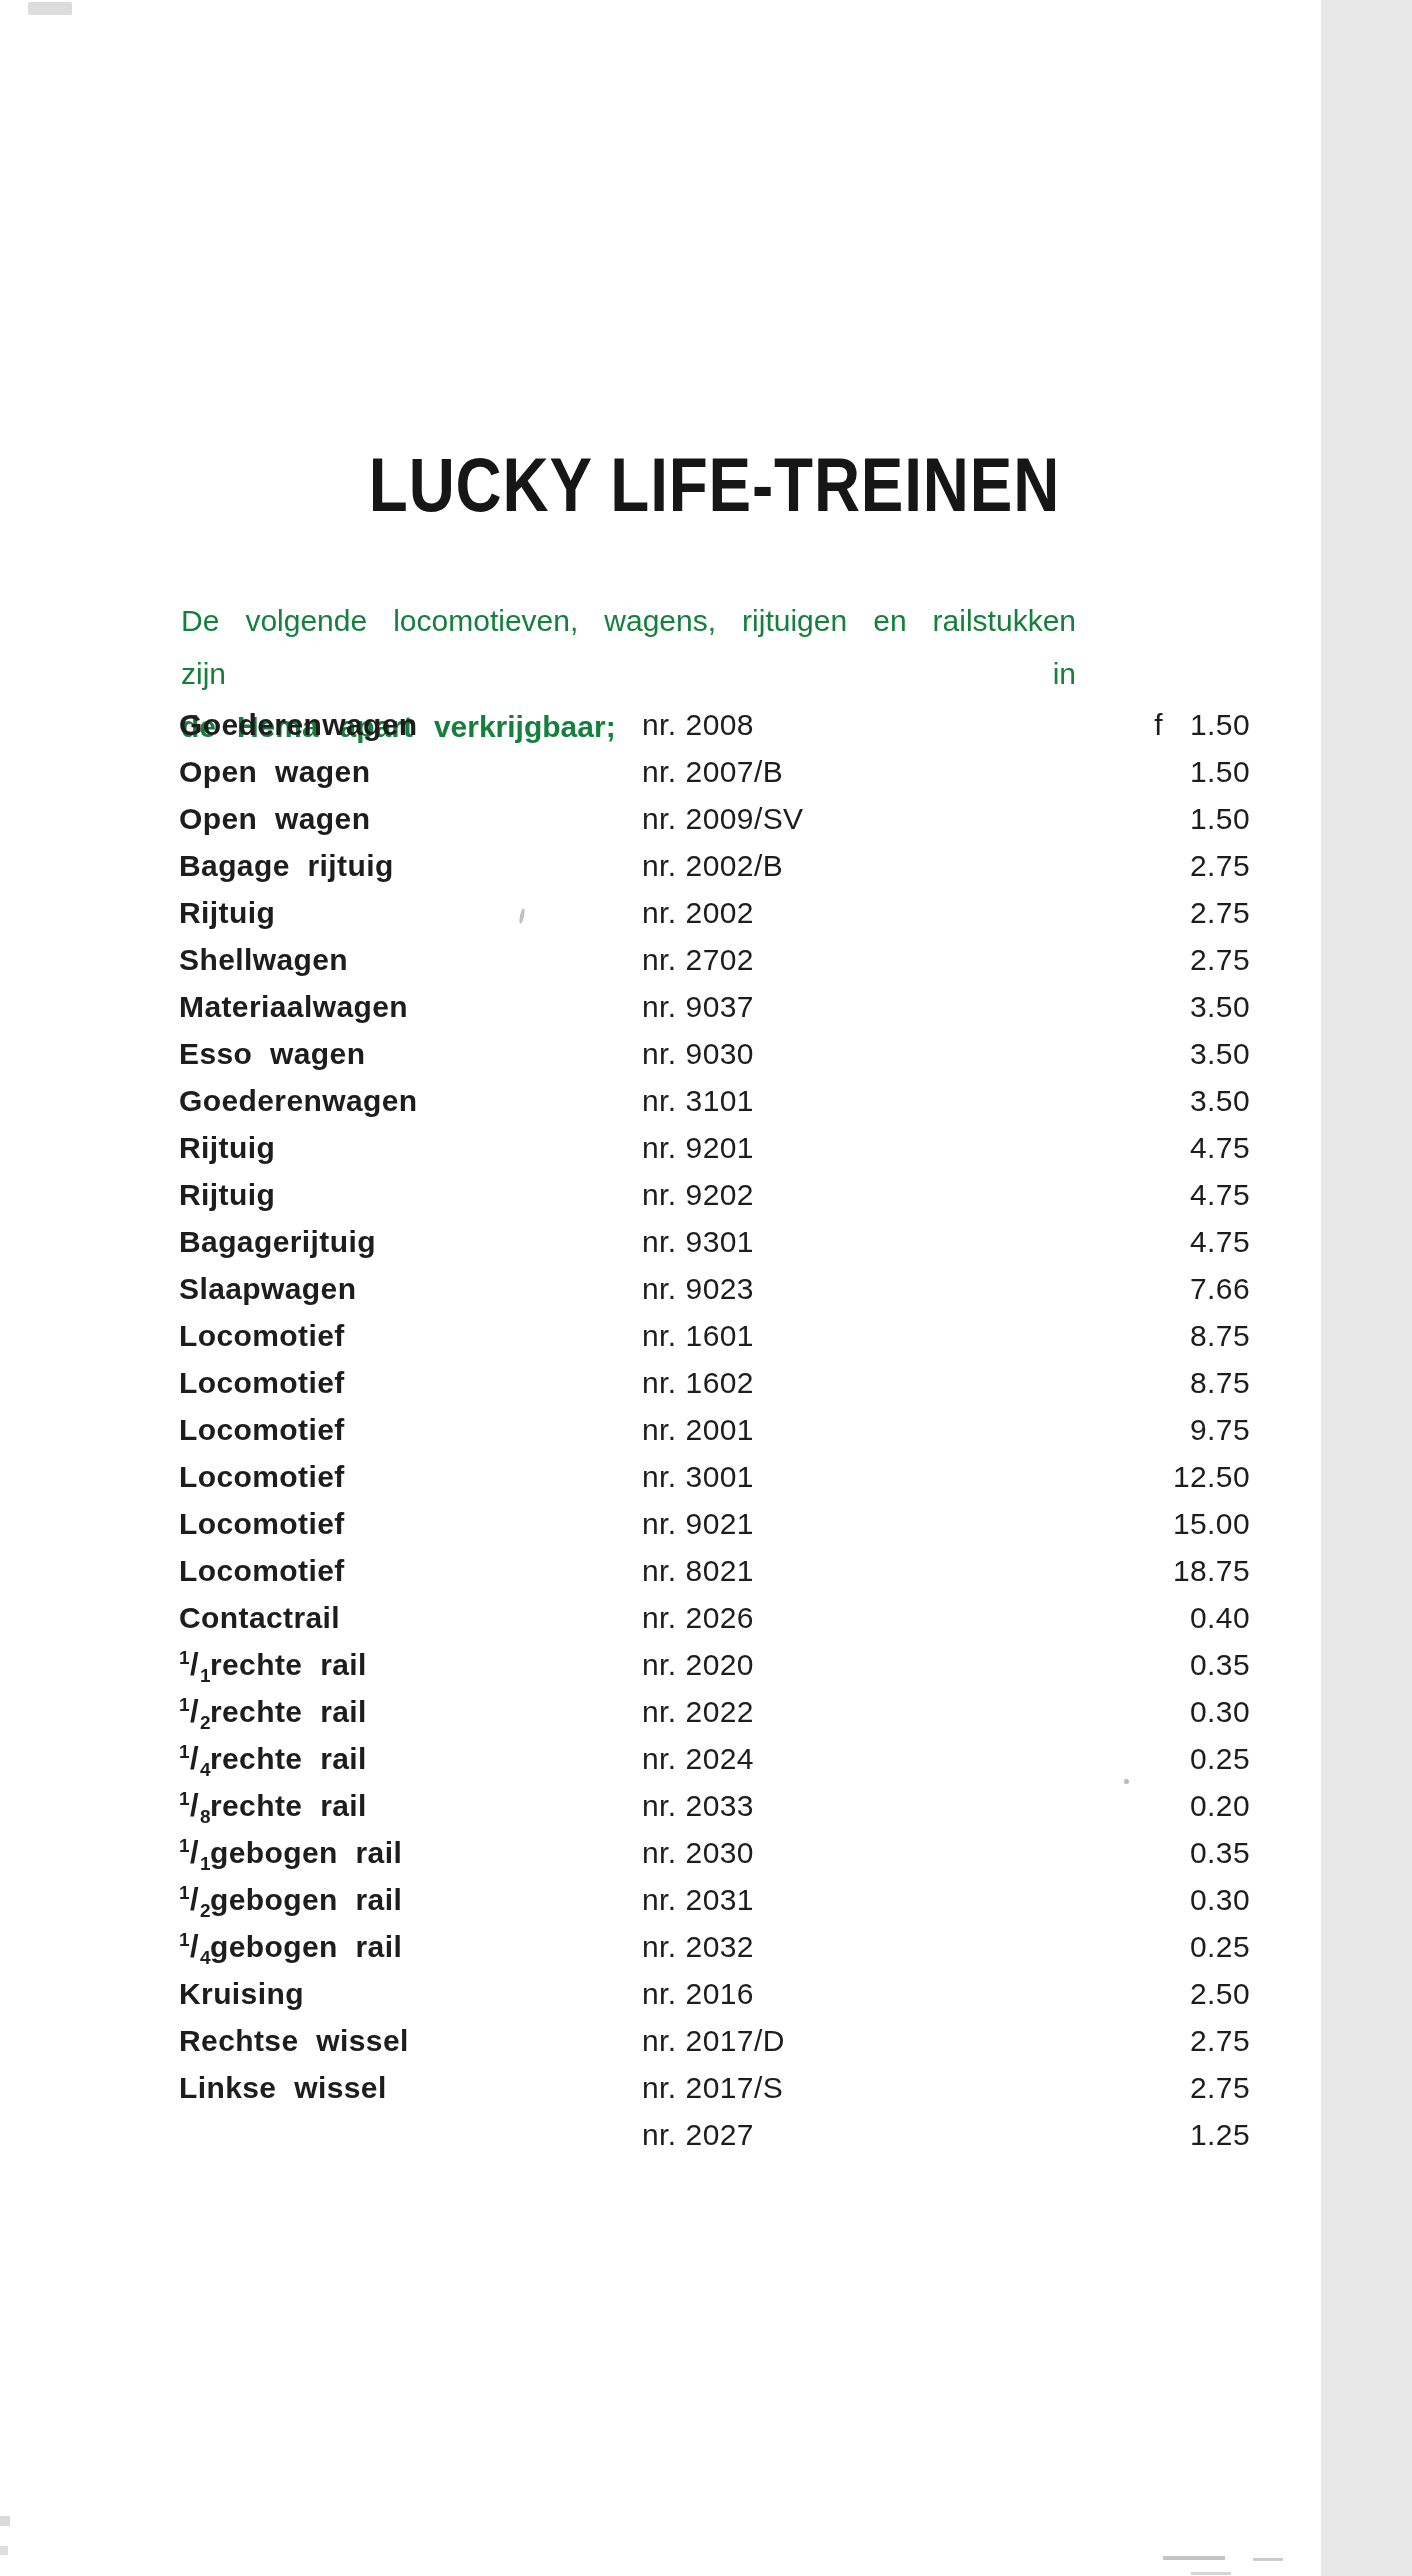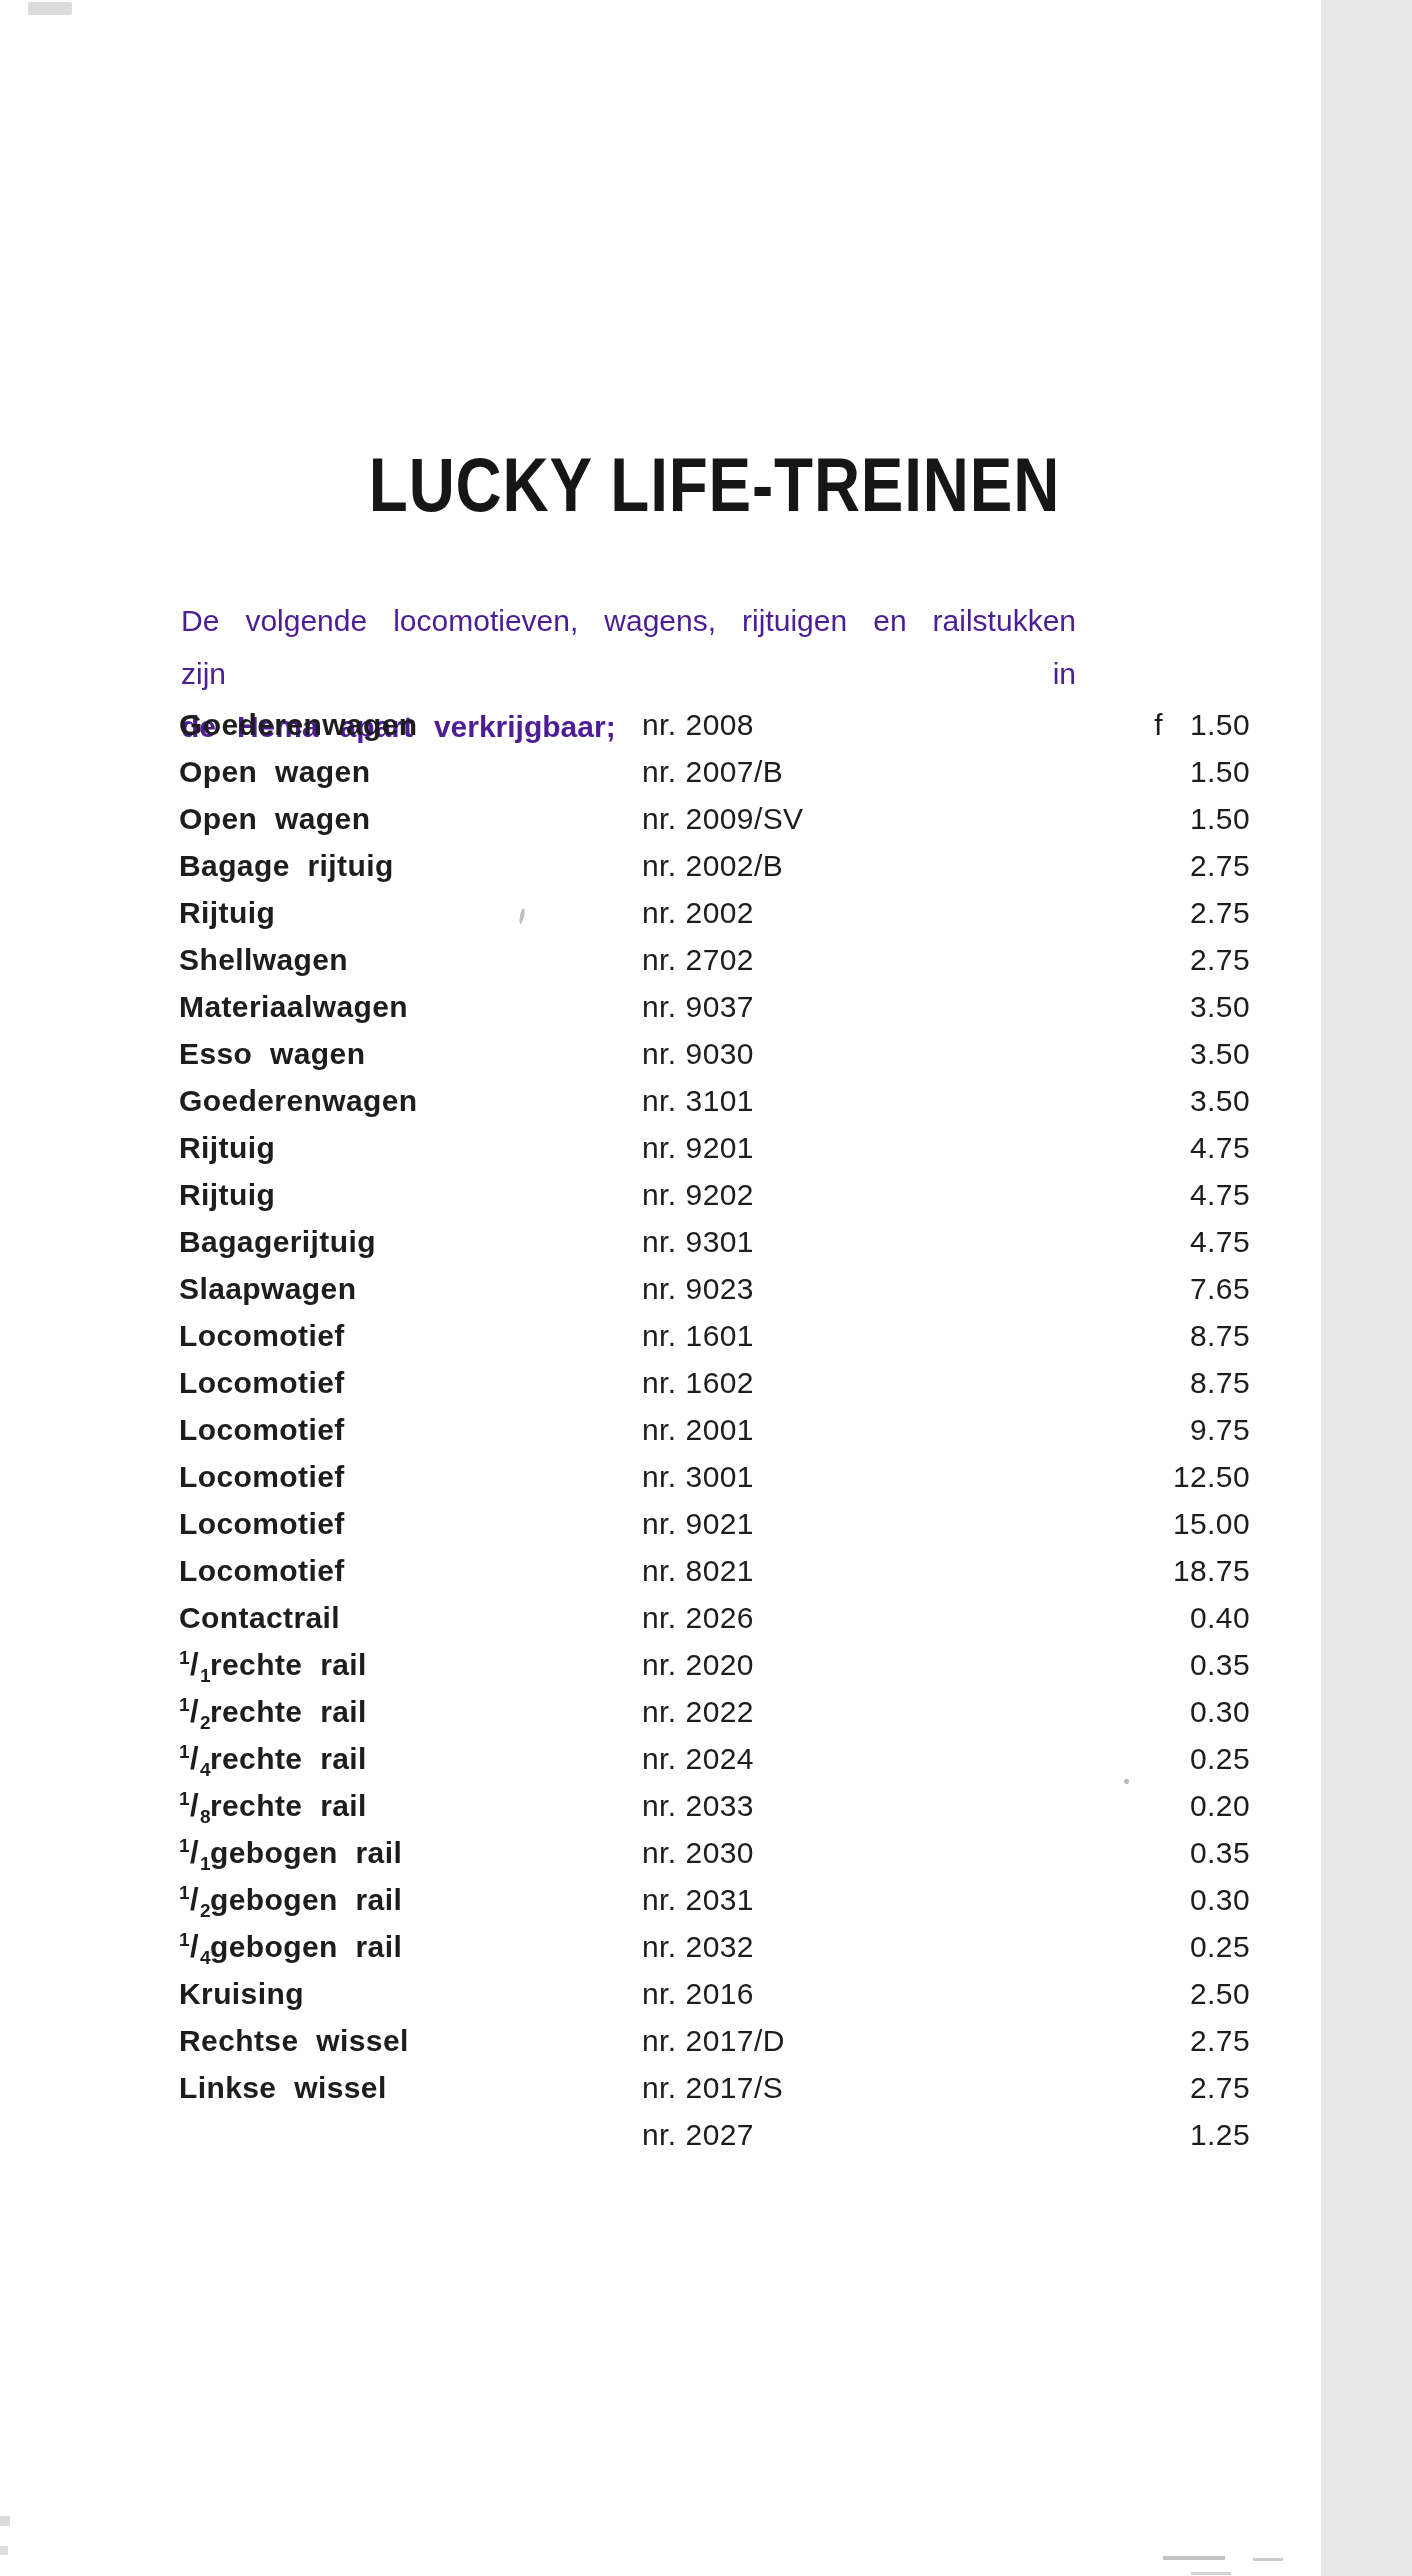--- a/index.html
+++ b/index.html
@@ -20,21 +20,21 @@
     transform:scaleX(0.84);
     transform-origin:50% 50%;
     white-space:nowrap;
     color:#161616;
   }
   .intro {
     position:absolute;
     top:594px; left:181px; width:895px;
     font-size:30px; line-height:53px;
     word-spacing:0.42em;
-    color:#4c1d95;
+    color:#15803d;
   }
   .intro-line1 { text-align:justify; text-align-last:justify; }
   .intro-line2 { text-align:left;font-weight:bold; }
   .price-list {
     position:absolute;
     top:701px; left:179px; width:1071px;
     font-size:30px;
   }
   .row { position:relative; height:47px; line-height:47px; white-space:nowrap; }
   .cell-label { position:absolute; left:0; word-spacing:9px; letter-spacing:0.4px;font-weight:bold; }
@@ -140,21 +140,21 @@
 
     <div class="row">
       <span class="cell-label"><span class="label-text">Bagagerijtuig</span></span>
       <span class="cell-nr"><span class="nr-prefix">nr.</span><span class="nr-value">9301</span></span>
       <span class="cell-price"><span class="price-value">4.75</span></span>
     </div>
 
     <div class="row">
       <span class="cell-label"><span class="label-text">Slaapwagen</span></span>
       <span class="cell-nr"><span class="nr-prefix">nr.</span><span class="nr-value">9023</span></span>
-      <span class="cell-price"><span class="price-value">7.65</span></span>
+      <span class="cell-price"><span class="price-value">7.66</span></span>
     </div>
 
     <div class="row">
       <span class="cell-label"><span class="label-text">Locomotief</span></span>
       <span class="cell-nr"><span class="nr-prefix">nr.</span><span class="nr-value">1601</span></span>
       <span class="cell-price"><span class="price-value">8.75</span></span>
     </div>
 
     <div class="row">
       <span class="cell-label"><span class="label-text">Locomotief</span></span>

